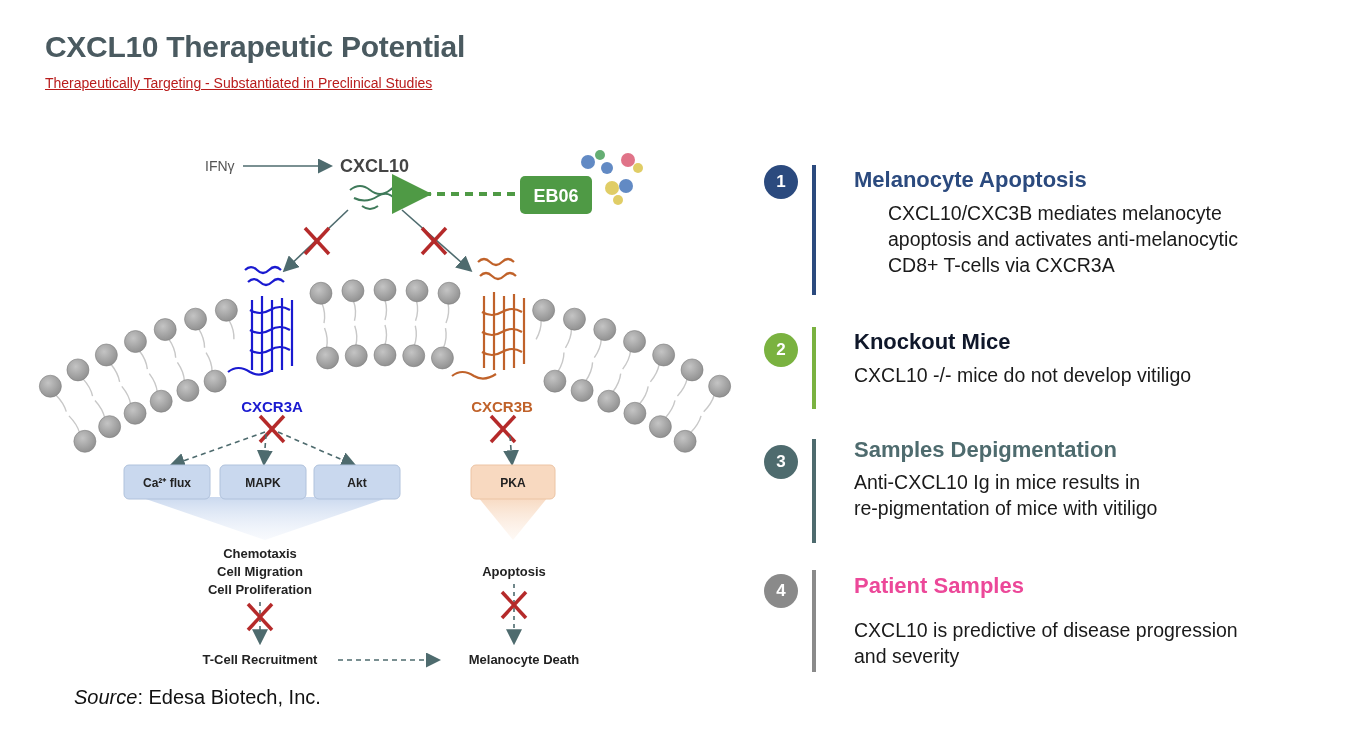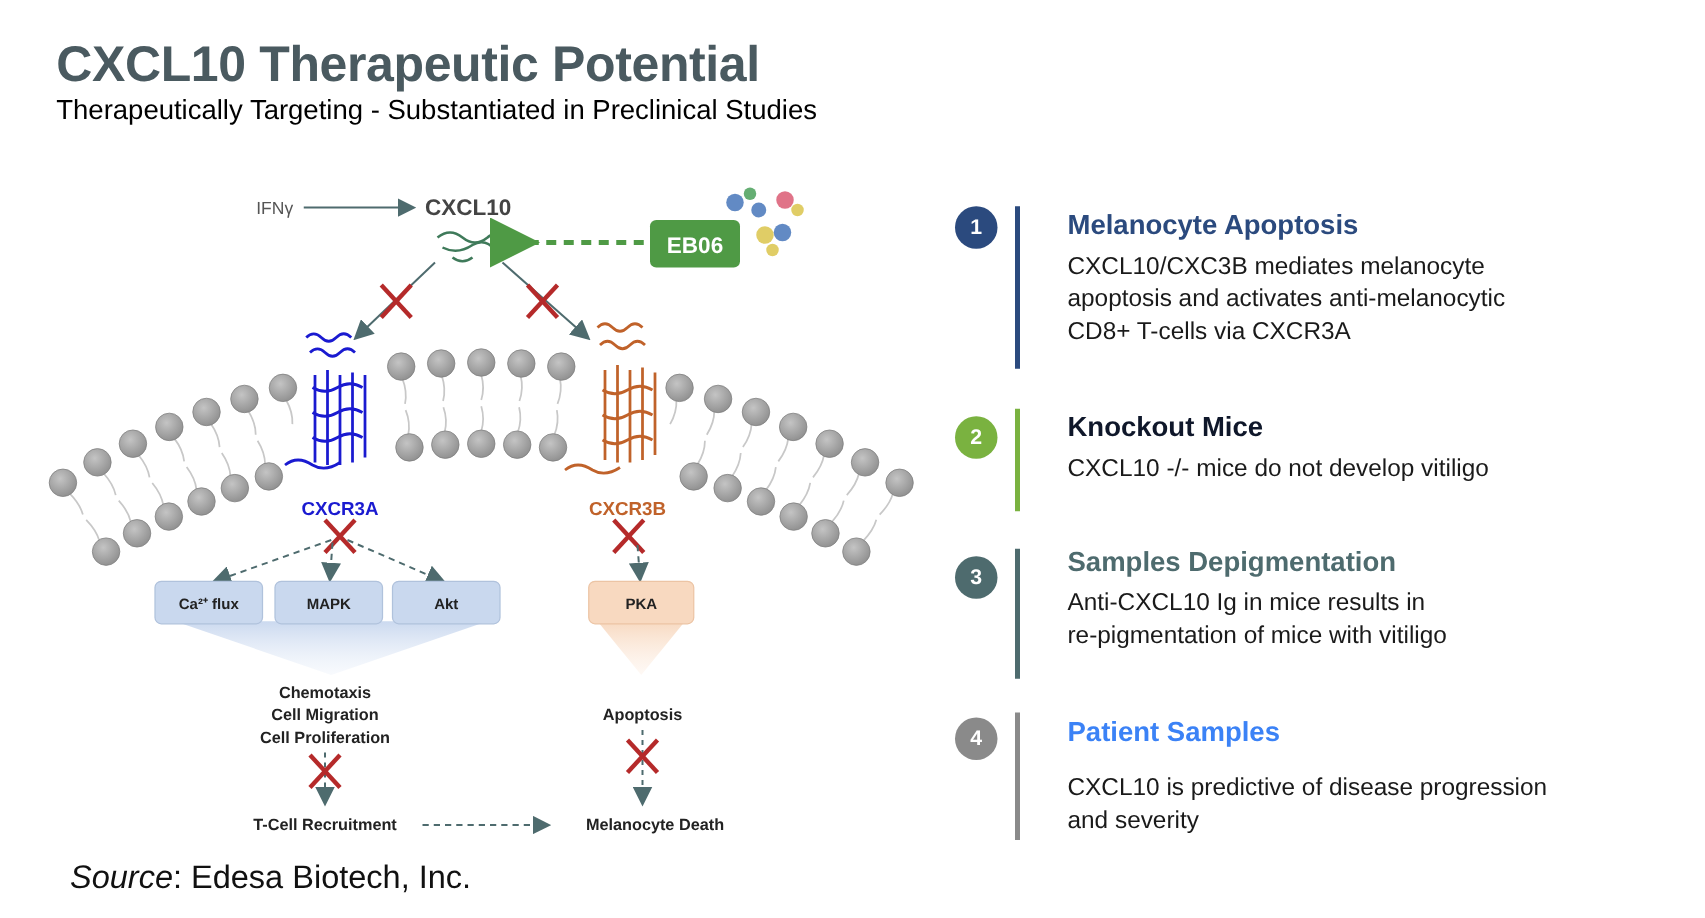--- a/index.html
+++ b/index.html
@@ -1,19 +1,19 @@
 <!DOCTYPE html>
 <html><head>
 <meta charset="utf-8">
 <style>
   html, body { margin:0; padding:0; background:#ffffff; }
   body { width:1364px; height:734px; position:relative; overflow:hidden; font-family:"Liberation Sans", sans-serif; }
-  .title { position:absolute; left:45px; top:30px; font-size:40px; font-weight:bold; color:#4a5a60; letter-spacing:-0.3px; }
-  .subtitle { position:absolute; left:45px; top:75px; font-size:22px; color:#000000; }
-  .source { position:absolute; left:56px; top:686px; font-size:26px; color:#111;text-align:center; }
+  .title { position:absolute; left:45px; top:30px; font-size:30px; font-weight:bold; color:#4a5a60; letter-spacing:-0.3px; }
+  .subtitle { position:absolute; left:45px; top:75px; font-size:14px; color:#b91c1c;text-decoration:underline; }
+  .source { position:absolute; left:74px; top:686px; font-size:20px; color:#111;text-align:center; }
   .source i { font-style:italic; }
   svg.diagram { position:absolute; left:0; top:0; }
   .dtext { font-family:"Liberation Sans", sans-serif; }
   .item { position:absolute; left:764px; width:580px; }
   .item .num { position:absolute; left:0; width:34px; height:34px; border-radius:50%; color:#fff; font-weight:bold; font-size:17px; text-align:center; line-height:34px; }
   .item .bar { position:absolute; left:48px; width:4px; }
   .item .head { position:absolute; left:90px; font-size:22px; font-weight:bold; }
   .item .body { position:absolute; left:90px; font-size:19.5px; color:#1a1a1a; line-height:26px; white-space:pre-line; }
 </style>
 </head>
@@ -231,21 +231,21 @@
 
   <text class="dtext" x="260" y="664" font-size="13" font-weight="bold" fill="#222" text-anchor="middle">T-Cell Recruitment</text>
   <line x1="338" y1="660" x2="438" y2="660" stroke="#4e6b6e" stroke-width="1.5" stroke-dasharray="5,4" marker-end="url(#arrowHead)"></line>
   <text class="dtext" x="524" y="664" font-size="13" font-weight="bold" fill="#222" text-anchor="middle">Melanocyte Death</text>
 </svg>
 
 <div class="item" style="top:163px;">
   <div class="num" style="top:2px;background:#2b4a7e;">1</div>
   <div class="bar" style="top:2px;height:130px;background:#2b4a7e;"></div>
   <div class="head" style="top:4px;color:#2b4a7e;">Melanocyte Apoptosis</div>
-  <div class="body" style="top:37px;">CXCL10/CXC3B mediates melanocyte
+  <div class="body" style="top:37px;margin-left:34px;">CXCL10/CXC3B mediates melanocyte
 apoptosis and activates anti-melanocytic
 CD8+ T-cells via CXCR3A</div>
 </div>
 
 <div class="item" style="top:327px;">
   <div class="num" style="top:6px;background:#7ab240;">2</div>
   <div class="bar" style="top:0px;height:82px;background:#7ab240;"></div>
   <div class="head" style="top:2px;color:#0f172a;">Knockout Mice</div>
   <div class="body" style="top:35px;">CXCL10 -/- mice do not develop vitiligo</div>
 </div>
@@ -254,18 +254,18 @@
   <div class="num" style="top:8px;background:#4e6b6e;">3</div>
   <div class="bar" style="top:2px;height:104px;background:#4e6b6e;"></div>
   <div class="head" style="top:0px;color:#4e6b6e;">Samples Depigmentation</div>
   <div class="body" style="top:32px;">Anti-CXCL10 Ig in mice results in
 re-pigmentation of mice with vitiligo</div>
 </div>
 
 <div class="item" style="top:570px;">
   <div class="num" style="top:4px;background:#8a8a8a;">4</div>
   <div class="bar" style="top:0px;height:102px;background:#8a8a8a;"></div>
-  <div class="head" style="top:3px;color:#3b82f6;">Patient Samples</div>
+  <div class="head" style="top:3px;color:#ec4899;">Patient Samples</div>
   <div class="body" style="top:47px;">CXCL10 is predictive of disease progression
 and severity</div>
 </div>
 
 <div class="source"><i>Source</i><span>: Edesa Biotech, Inc.</span></div>
 
 </body></html>

